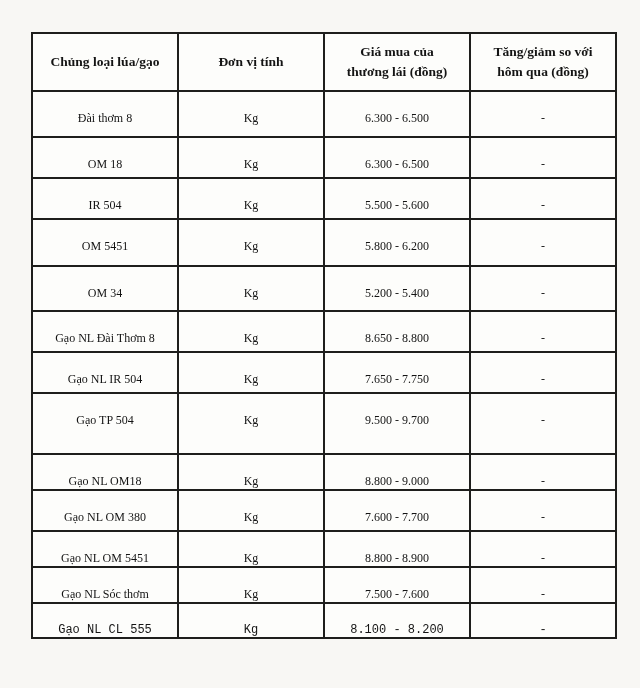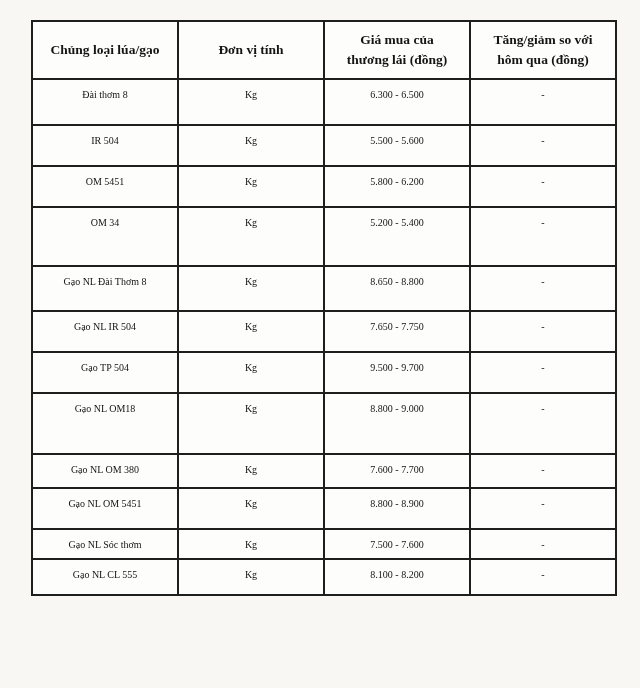--- a/index.html
+++ b/index.html
@@ -13,21 +13,21 @@
     overflow: hidden;
   }
   .page {
     position: relative;
     width: 640px;
     height: 688px;
   }
   table.price-table {
     position: absolute;
     left: 31px;
-    top: 20px;
+    top: 32px;
     width: 586px;
     border-collapse: collapse;
     table-layout: fixed;
     background: #fdfdfb;
   }
   .price-table th,
   .price-table td {
     border: 2px solid #1e1e1c;
     text-align: center;
     padding: 0 4px;
@@ -36,28 +36,28 @@
   .price-table th {
     height: 56px;
     vertical-align: middle;
     font-weight: bold;
     font-size: 13.5px;
     line-height: 1.45;
     white-space: pre-line;
   }
   .price-table td {
     vertical-align: top;
-    padding-top: 9px;
-    font-size: 10px;
+    padding-top: 20px;
+    font-size: 12px;
     line-height: 1.15;
   }
   
   .price-table tbody tr            { height: 41px; }
   .price-table tbody tr:nth-child(1)  { height: 46px; }
-  .price-table tbody tr:nth-child(4)  { height: 59px; }
+  .price-table tbody tr:nth-child(4)  { height: 47px; }
   .price-table tbody tr:nth-child(5)  { height: 45px; margin-top: 32px; }
   .price-table tbody tr:nth-child(8)  { height: 61px; }
   .price-table tbody tr:nth-child(9)  { height: 34px; }
   .price-table tbody tr:nth-child(11) { height: 30px; }
   .price-table tbody tr:nth-child(12) { height: 36px; }
   .price-table tbody tr:nth-child(13) { height: 24px; font-family: Liberation Mono, monospace; }
   .price-table tbody tr:nth-child(14) { height: 39px; margin-left: 11px; }
 </style>
 </head>
 <body>
@@ -70,20 +70,26 @@
         <th>Đơn vị tính</th>
         <th>Giá mua của
 thương lái (đồng)</th>
         <th>Tăng/giảm so với
 hôm qua (đồng)</th>
       </tr>
     </thead>
     <tbody>
       <tr>
         <td>Đài thơm 8</td>
+        <td>Kg</td>
+        <td>6.300 - 6.500</td>
+        <td>-</td>
+      </tr>
+      <tr>
+        <td>OM 18</td>
         <td>Kg</td>
         <td>6.300 - 6.500</td>
         <td>-</td>
       </tr>
       <tr>
         <td>IR 504</td>
         <td>Kg</td>
         <td>5.500 - 5.600</td>
         <td>-</td>
       </tr>

